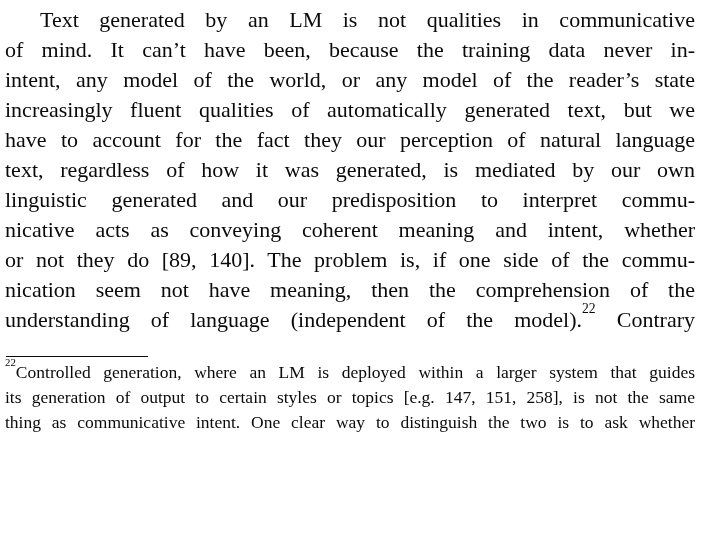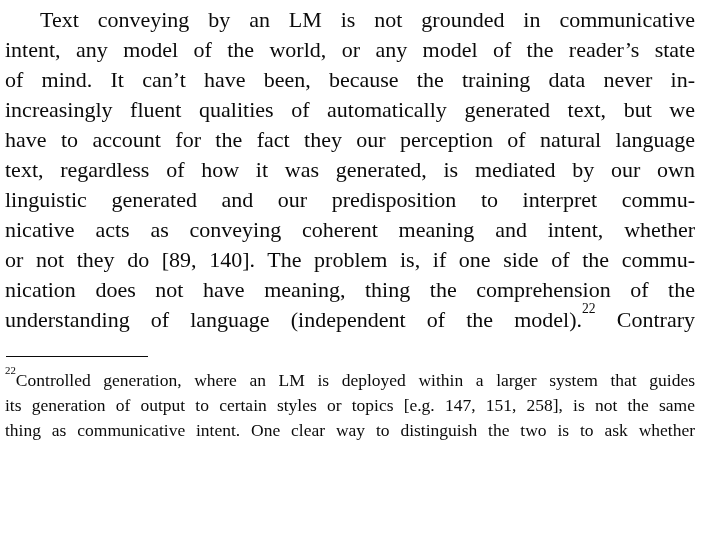--- a/index.html
+++ b/index.html
@@ -36,46 +36,46 @@
     line-height: 0;
   }
   .footnote-rule {
     margin-top: 21px;
     margin-left: 1px;
     width: 142px;
     height: 0;
     border-top: 1.6px solid #0a0a0a;
   }
   .footnote {
-    margin-top: 11px;
+    margin-top: 3px;
   }
   .footnote .fline {
     font-size: 17.5px;
     line-height: 25px;
     text-align: justify;
     text-align-last: justify;
     color: #0a0a0a;
   }
 </style>
 </head>
 <body>
 
 <div class="page">
 
   <div class="para">
-    <div class="line indent">Text conveying by an LM is not grounded in communicative</div>
+    <div class="line indent">Text generated by an LM is not qualities in communicative</div>
+    <div class="line">of mind. It can’t have been, because the training data never in-</div>
     <div class="line">intent, any model of the world, or any model of the reader’s state</div>
-    <div class="line">of mind. It can’t have been, because the training data never in-</div>
     <div class="line">increasingly fluent qualities of automatically generated text, but we</div>
     <div class="line">have to account for the fact they our perception of natural language</div>
     <div class="line">text, regardless of how it was generated, is mediated by our own</div>
     <div class="line">linguistic generated and our predisposition to interpret commu-</div>
     <div class="line">nicative acts as conveying coherent meaning and intent, whether</div>
     <div class="line">or not they do [89, 140]. The problem is, if one side of the commu-</div>
-    <div class="line">nication does not have meaning, thing the comprehension of the</div>
+    <div class="line">nication seem not have meaning, then the comprehension of the</div>
     <div class="line"><span>understanding of language (independent of the model).</span><sup class="fnref">22</sup><span> Contrary</span></div>
   </div>
 
   <div class="footnote-rule"></div>
 
   <div class="footnote">
     <div class="fline"><sup class="fnref">22</sup><span>Controlled generation, where an LM is deployed within a larger system that guides</span></div>
     <div class="fline">its generation of output to certain styles or topics [e.g. 147, 151, 258], is not the same</div>
     <div class="fline">thing as communicative intent. One clear way to distinguish the two is to ask whether</div>
   </div>

